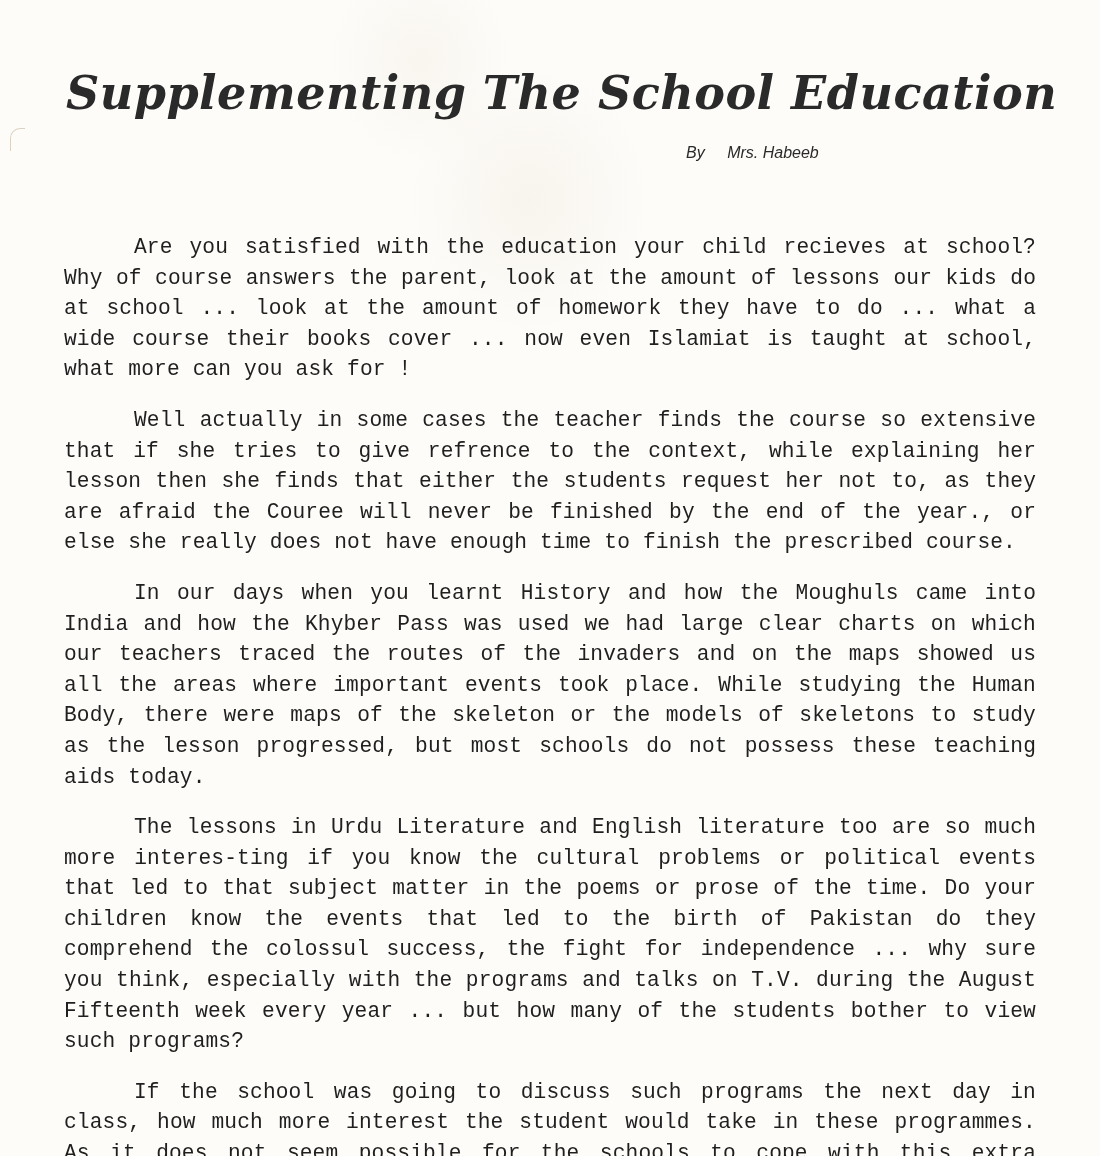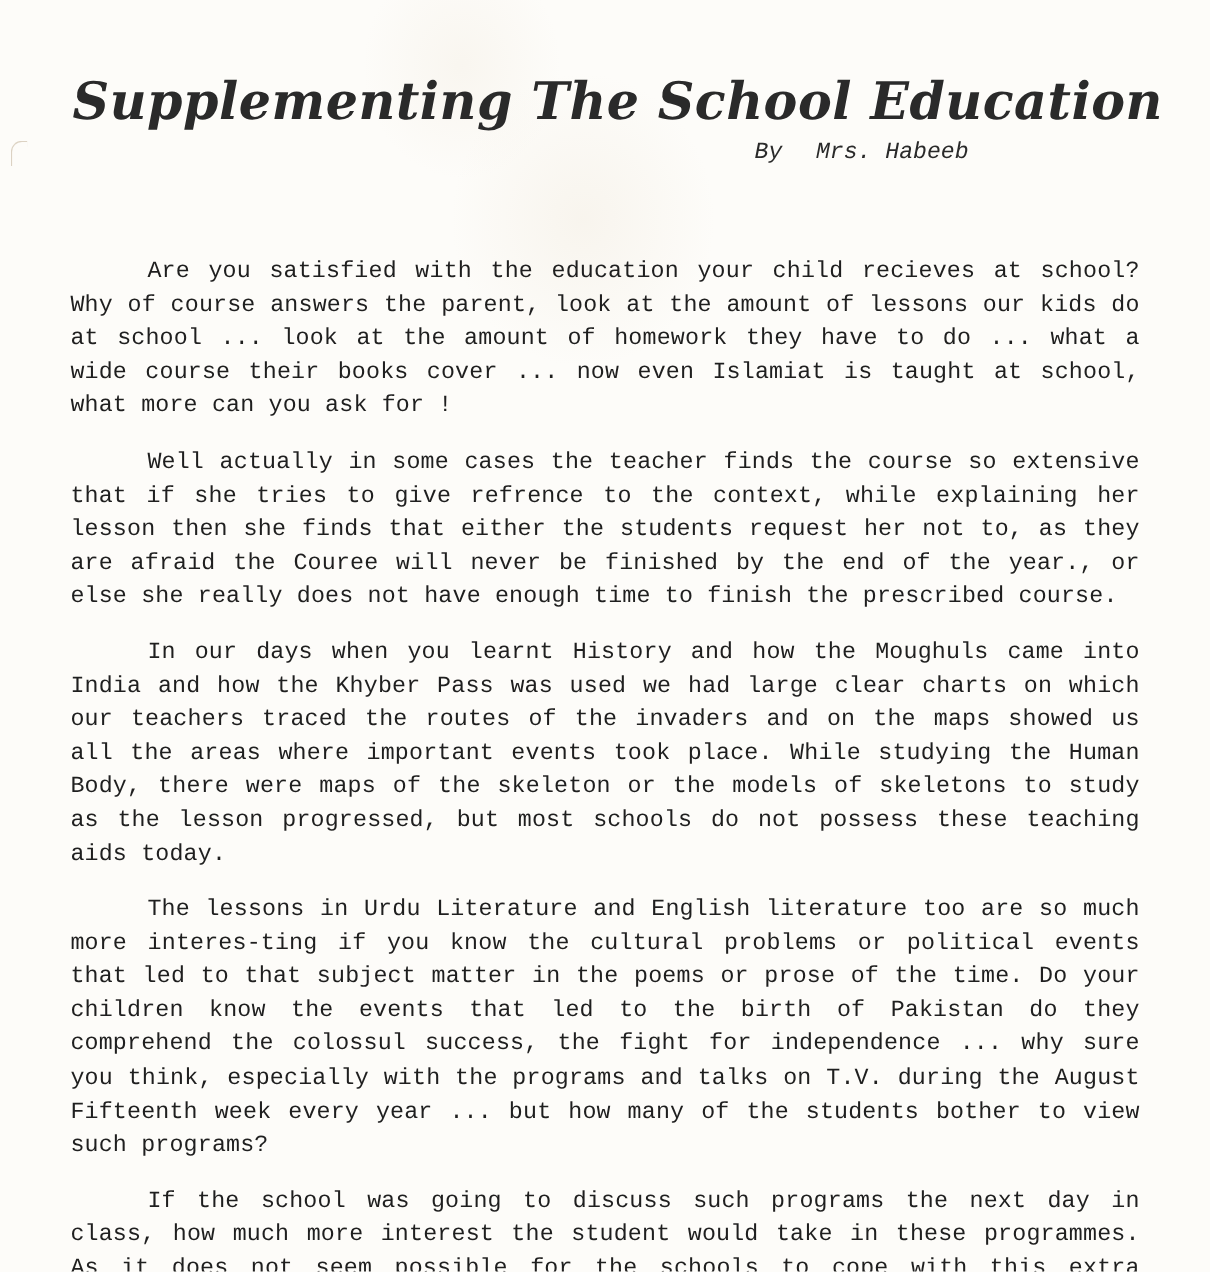--- a/index.html
+++ b/index.html
@@ -33,24 +33,24 @@
       font-size: 47px;
       letter-spacing: 0.5px;
       color: #2a2a2a;
       transform: scaleX(0.98);
       transform-origin: left top;
       white-space: nowrap;
     }
     .byline {
       position: absolute;
       left: 686px;
-      top: 128px;
-      font-family: Liberation Mono, monospace;
+      top: 144px;
+      font-family: Liberation Sans, sans-serif;
       font-style: italic;
-      font-size: 21px;
+      font-size: 16px;
       color: #2a2a2a;
       white-space: nowrap;
     }
     .byline .by { margin-right: 18px; }
     .article {
       position: absolute;
       left: 64px;
       top: 232px;
       width: 972px;
       font-family: Liberation Mono, monospace;

